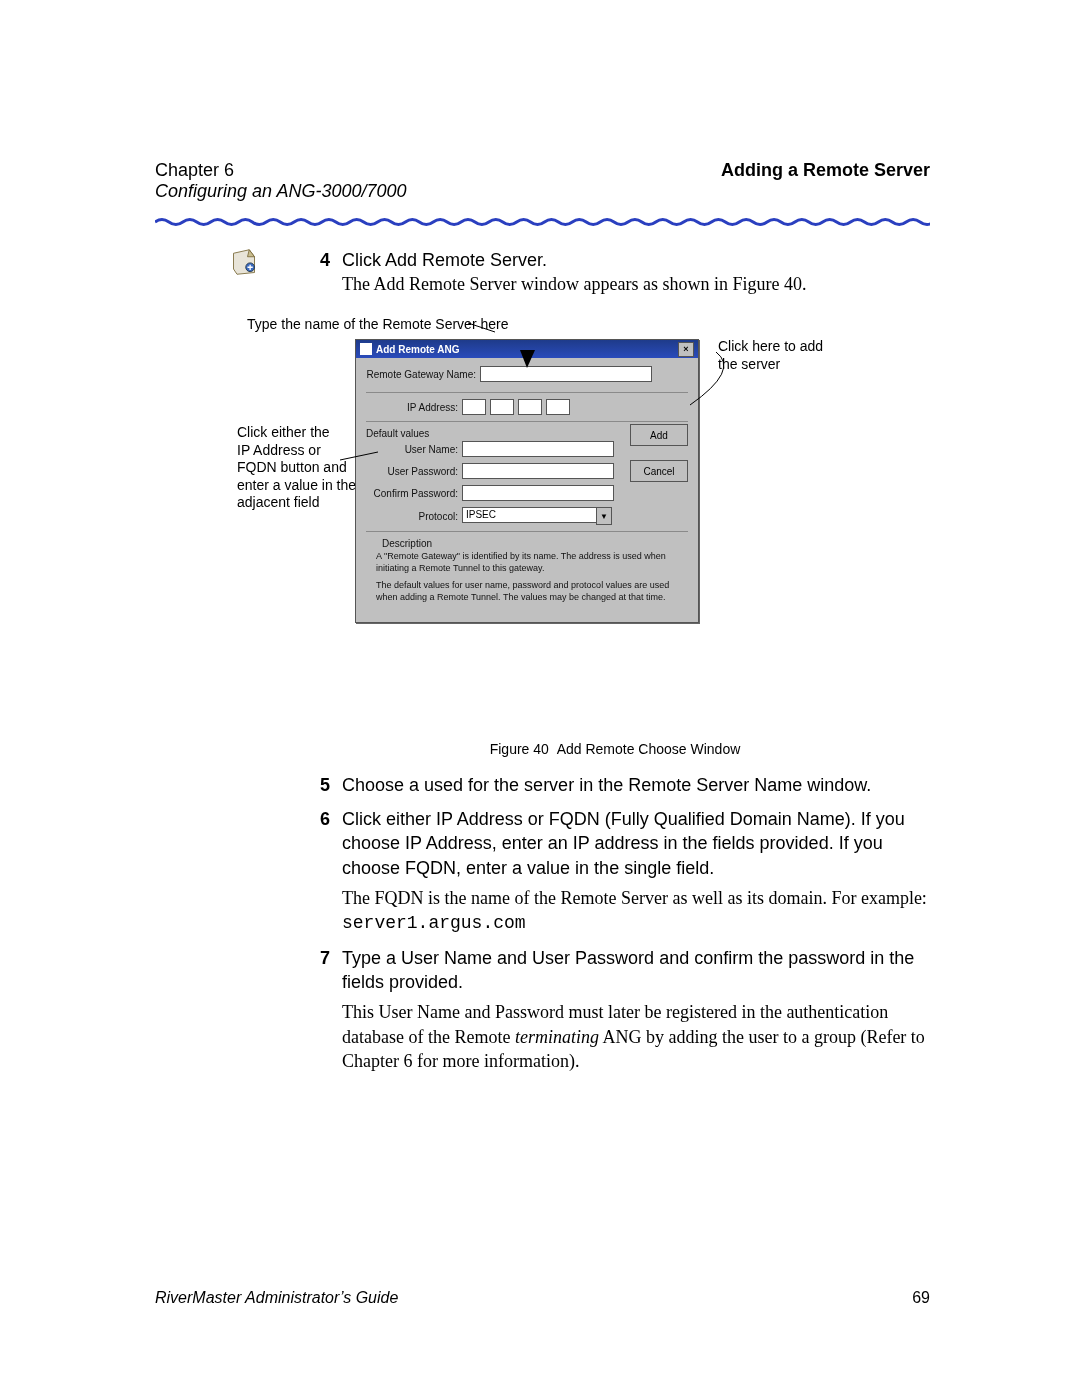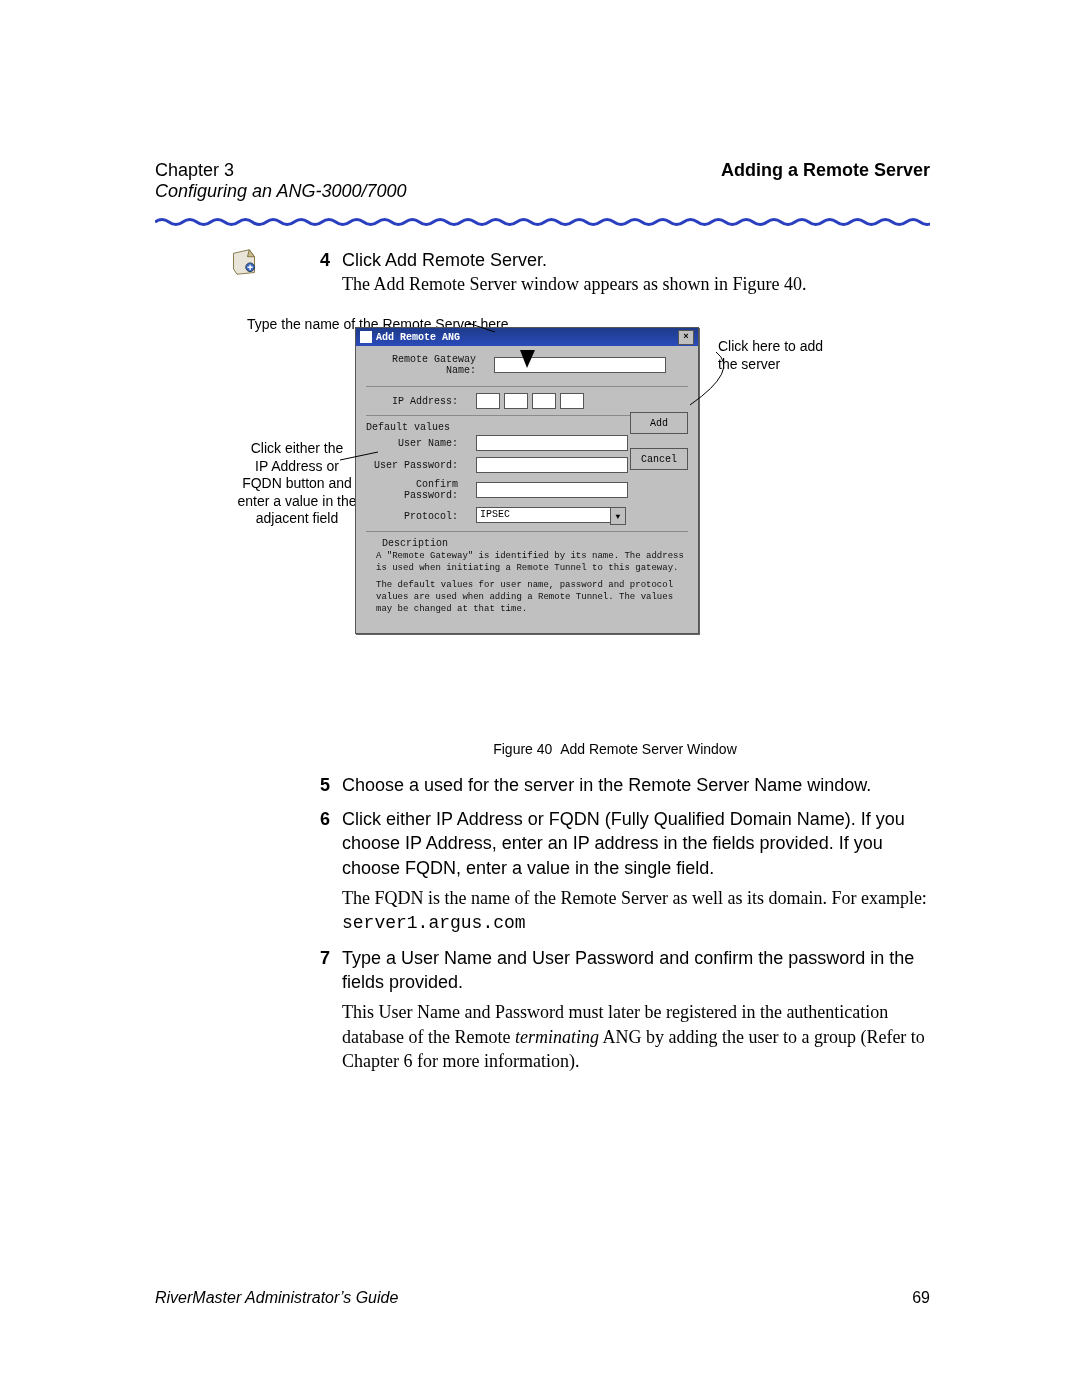--- a/index.html
+++ b/index.html
@@ -75,27 +75,27 @@
   .figure-caption .text  { }
   
   .callout {
     position: absolute;
     font-size: 14px;
     line-height: 1.25;
   }
   
   .dialog {
     position: absolute;
-    top: 327px;
+    top: 339px;
     left: 355px;
     width: 342px;
     background: #c0c0c0;
     border: 1px solid #555;
     box-shadow: 1px 1px 0 #666;
-    font-family: Liberation Mono, monospace;
+    font-family: Liberation Sans, sans-serif;
     font-size: 10px;
     color: #000;
   }
   .titlebar {
     background: linear-gradient(#1e3b8a, #2a4bbb);
     color: #fff;
     display: flex;
     align-items: center;
     height: 18px;
     padding: 0 4px;
@@ -112,21 +112,21 @@
     display:flex; align-items:center; justify-content:center;
     font-size:9px; line-height:1; color:#000; font-weight:bold;
   }
   .dialog-body {
     padding: 8px 10px 12px;
     position: relative;
   }
   .row { display:flex; align-items:center; margin-bottom: 6px; }
   .row.tall { margin-bottom: 10px; }
   .row .lbl {
-    width: 92px; text-align: right; padding-right: 18px;
+    width: 92px; text-align: right; padding-right: 4px;
     color:#111; font-size:10px;
   }
   .inp {
     background:#fff; border:1px solid #555; height:14px;
     flex:1;
   }
   .inp.short { flex:none; width: 22px; margin-right: 4px; }
   .inp.med   { width: 150px; flex:none; }
   .inp.wide  { width: 170px; flex:none; }
   .select {
@@ -171,21 +171,21 @@
     display:flex; justify-content:space-between;
   }
   .page-footer .guide { font-style: italic; }
 </style>
 </head>
 <body>
 
 <div class="page">
 
   <div class="header">
-    <div class="left">Chapter 3</div>
+    <div class="left">Chapter 6</div>
     <div class="right">Adding a Remote Server</div>
     <div class="sub">Configuring an ANG-3000/7000</div>
   </div>
 
   <div class="divider">
     <svg viewBox="0 0 780 10" preserveAspectRatio="none">
       <path d="M0 5 Q 7 0 14 5 T 28 5 T 42 5 T 56 5 T 70 5 T 84 5 T 98 5 T 112 5 T 126 5 T 140 5 T 154 5 T 168 5 T 182 5 T 196 5 T 210 5 T 224 5 T 238 5 T 252 5 T 266 5 T 280 5 T 294 5 T 308 5 T 322 5 T 336 5 T 350 5 T 364 5 T 378 5 T 392 5 T 406 5 T 420 5 T 434 5 T 448 5 T 462 5 T 476 5 T 490 5 T 504 5 T 518 5 T 532 5 T 546 5 T 560 5 T 574 5 T 588 5 T 602 5 T 616 5 T 630 5 T 644 5 T 658 5 T 672 5 T 686 5 T 700 5 T 714 5 T 728 5 T 742 5 T 756 5 T 770 5 T 784 5" fill="none" stroke="#2a3fbf" stroke-width="3"></path>
     </svg>
   </div>
 
@@ -208,21 +208,21 @@
     </div>
   </div>
 
   <div class="callout" style="top:316px; left:247px;">Type the name of the Remote Server here</div>
 
   <div class="callout" style="top:338px; left:718px; width:130px;">
     <span>Click here to add</span><br>
     <span>the server</span>
   </div>
 
-  <div class="callout" style="top:440px; left:237px; width:120px;text-align:center;">
+  <div class="callout" style="top:424px; left:237px; width:120px;">
     <span>Click either the</span><br>
     <span>IP Address or</span><br>
     <span>FQDN button and</span><br>
     <span>enter a value in the</span><br>
     <span>adjacent field</span>
   </div>
 
   <div class="dialog">
     <div class="titlebar">
       <span class="title-icon"></span>
@@ -278,21 +278,21 @@
     <line x1="468" y1="323" x2="495" y2="332" stroke="#000" stroke-width="1"></line>
     <polygon points="520,350 535,350 527,368" fill="#000"></polygon>
 
     <path d="M716 352 Q 740 370 690 405" fill="none" stroke="#000" stroke-width="1"></path>
 
     <line x1="340" y1="460" x2="378" y2="452" stroke="#000" stroke-width="1"></line>
   </svg>
 
   <div class="steps" style="top:724px;">
     <div class="figure-caption">
-      <span class="label">Figure 40</span>&nbsp;&nbsp;<span class="text">Add Remote Server Window</span>
+      <span class="label">Figure 40</span>&nbsp;&nbsp;<span class="text">Add Remote Choose Window</span>
     </div>
 
     <div class="step">
       <div class="num">5</div>
       <div class="txt">Choose a used for the server in the Remote Server Name window.</div>
     </div>
 
     <div class="step">
       <div class="num">6</div>
       <div class="txt">

